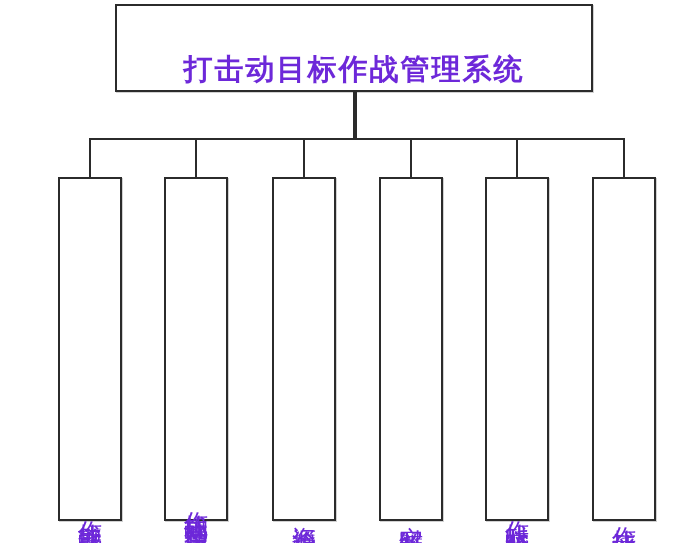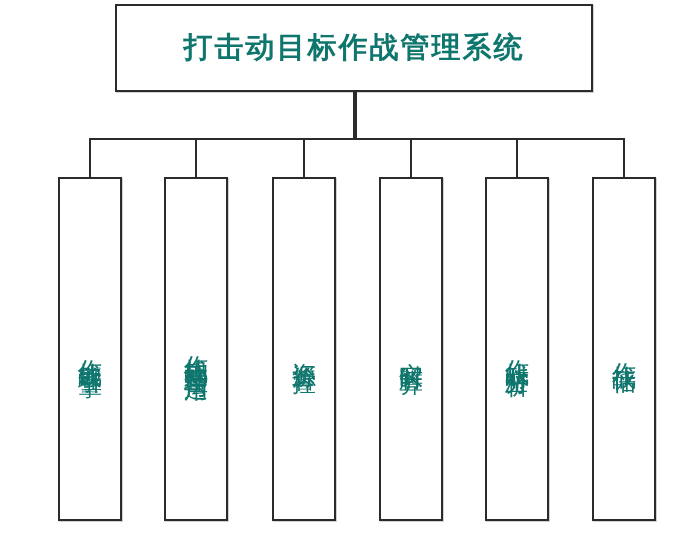--- a/index.html
+++ b/index.html
@@ -15,23 +15,23 @@
     font-family: "Liberation Sans", sans-serif;
     overflow: hidden;
   }
   .node {
     position: absolute;
     background: #ffffff;
     border: 2px solid #2b2b2b;
     box-shadow: 1px 1px 0 rgba(0,0,0,0.18);
     box-sizing: border-box;
     display: flex;
-    align-items: center;
+    align-items: flex-end;
     justify-content: center;
-    color: #0f766e;
+    color: #6d28d9;
   }
   .root-node {
     left: 115px;
     top: 4px;
     width: 478px;
     height: 88px;
   }
   .root-node .label {
     font-size: 29px;
     font-weight: bold;

